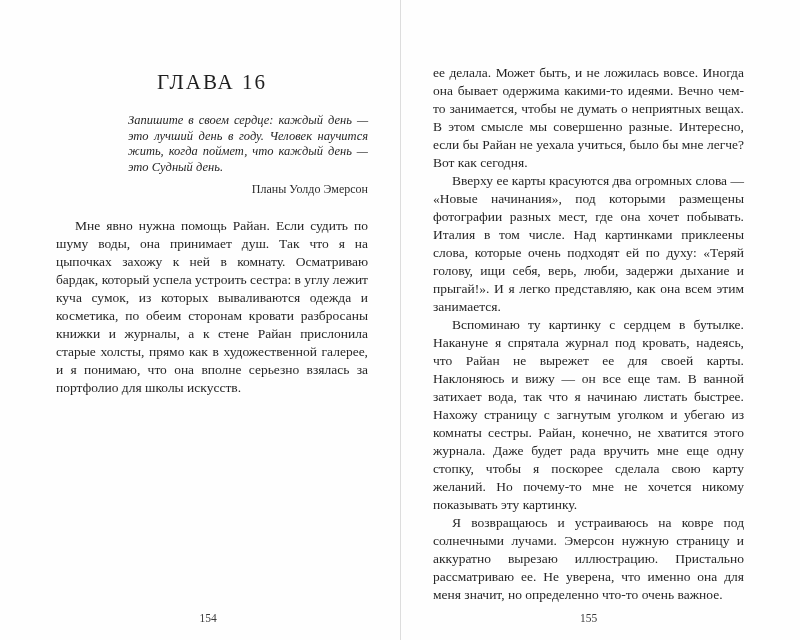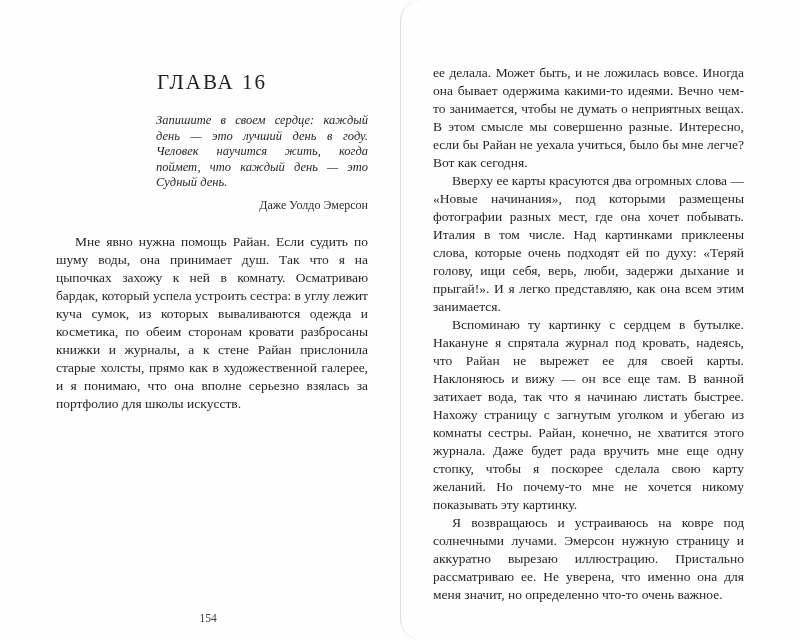--- a/index.html
+++ b/index.html
@@ -13,32 +13,32 @@
     color: #262626;
   }
 
   .page {
     width: 400px; height: 640px;
     box-sizing: border-box;
     position: relative;
     overflow: hidden;
   }
   .page-left  { padding: 70px 32px 0 56px; }
-  .page-right { padding: 64px 56px 0 32px; border-left: 1px solid #dddddd; border-radius: 21px; }
+  .page-right { padding: 64px 56px 0 32px; border-left: 1px solid #dddddd; }
 
   .chapter-title {
     margin: 0 0 18px 0;
     font-size: 21px;
     font-weight: 400;
     letter-spacing: 2px;
     text-align: center;
     color: #1e1e1e;
   }
 
-  .epigraph { margin-left: 100px; }
+  .epigraph { margin-left: 72px; }
   .epigraph-text {
     margin: 0;
     font-style: italic;
     font-size: 12.5px;
     line-height: 15.5px;
     text-align: justify;
   }
   .epigraph-attribution {
     margin: 7px 0 0 0;
     font-size: 12px;
@@ -73,33 +73,34 @@
 </head>
 <body>
 
 <div class="spread">
 
   <div class="page page-left">
     <h1 class="chapter-title">ГЛАВА 16</h1>
 
     <div class="epigraph">
       <p class="epigraph-text">Запишите в своем сердце: каждый день — это лучший день в году. Человек научится жить, когда поймет, что каждый день — это Судный день.</p>
-      <p class="epigraph-attribution">Даже Уолдо Эмерсон</p>
+      <p class="epigraph-attribution">Планы Уолдо Эмерсон</p>
     </div>
 
     <div class="body-text">
       <p class="para">Мне явно нужна помощь Райан. Если судить по шуму воды, она принимает душ. Так что я на цыпочках захожу к ней в комнату. Осматриваю бардак, который успела устроить сестра: в углу лежит куча сумок, из которых вываливаются одежда и косметика, по обеим сторонам кровати разбросаны книжки и журналы, а к стене Райан прислонила старые холсты, прямо как в художественной галерее, и я понимаю, что она вполне серьезно взялась за портфолио для школы искусств.</p>
     </div>
 
     <div class="page-number">154</div>
   </div>
 
   <div class="page page-right">
     <div class="body-text">
       <p class="para no-indent">ее делала. Может быть, и не ложилась вовсе. Иногда она бывает одержима какими-то идеями. Вечно чем-то занимается, чтобы не думать о неприятных вещах. В этом смысле мы совершенно разные. Интересно, если бы Райан не уехала учиться, было бы мне легче? Вот как сегодня.</p>
       <p class="para">Вверху ее карты красуются два огромных слова — «Новые начинания», под которыми размещены фотографии разных мест, где она хочет побывать. Италия в том числе. Над картинками приклеены слова, которые очень подходят ей по духу: «Теряй голову, ищи себя, верь, люби, задержи дыхание и прыгай!». И я легко представляю, как она всем этим занимается.</p>
       <p class="para">Вспоминаю ту картинку с сердцем в бутылке. Накануне я спрятала журнал под кровать, надеясь, что Райан не вырежет ее для своей карты. Наклоняюсь и вижу — он все еще там. В ванной затихает вода, так что я начинаю листать быстрее. Нахожу страницу с загнутым уголком и убегаю из комнаты сестры. Райан, конечно, не хватится этого журнала. Даже будет рада вручить мне еще одну стопку, чтобы я поскорее сделала свою карту желаний. Но почему-то мне не хочется никому показывать эту картинку.</p>
       <p class="para">Я возвращаюсь и устраиваюсь на ковре под солнечными лучами. Эмерсон нужную страницу и аккуратно вырезаю иллюстрацию. Пристально рассматриваю ее. Не уверена, что именно она для меня значит, но определенно что-то очень важное.</p>
     </div>
 
+    <div class="page-number">155</div>
   </div>
 
 </div>
 
 </body></html>

